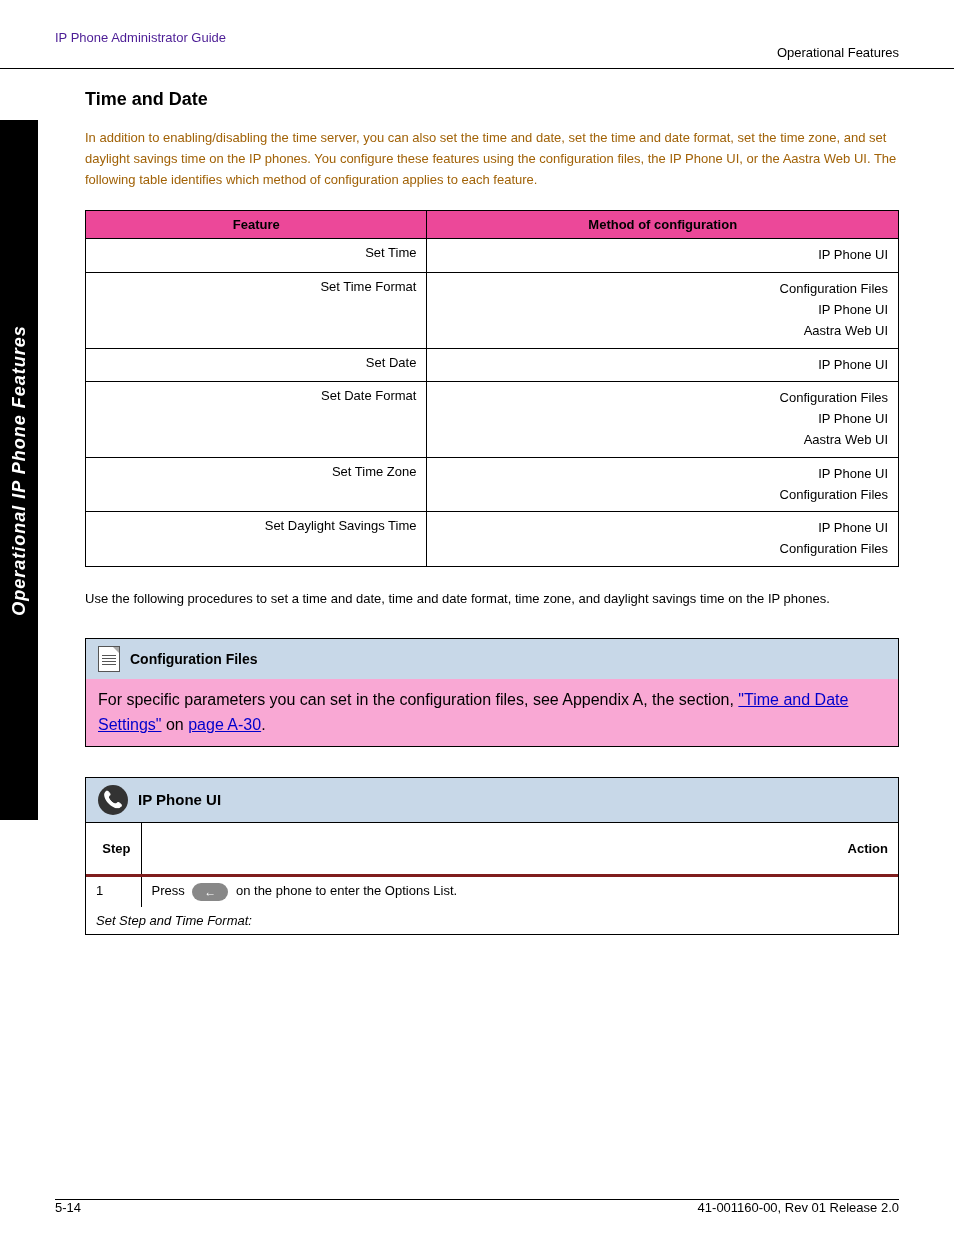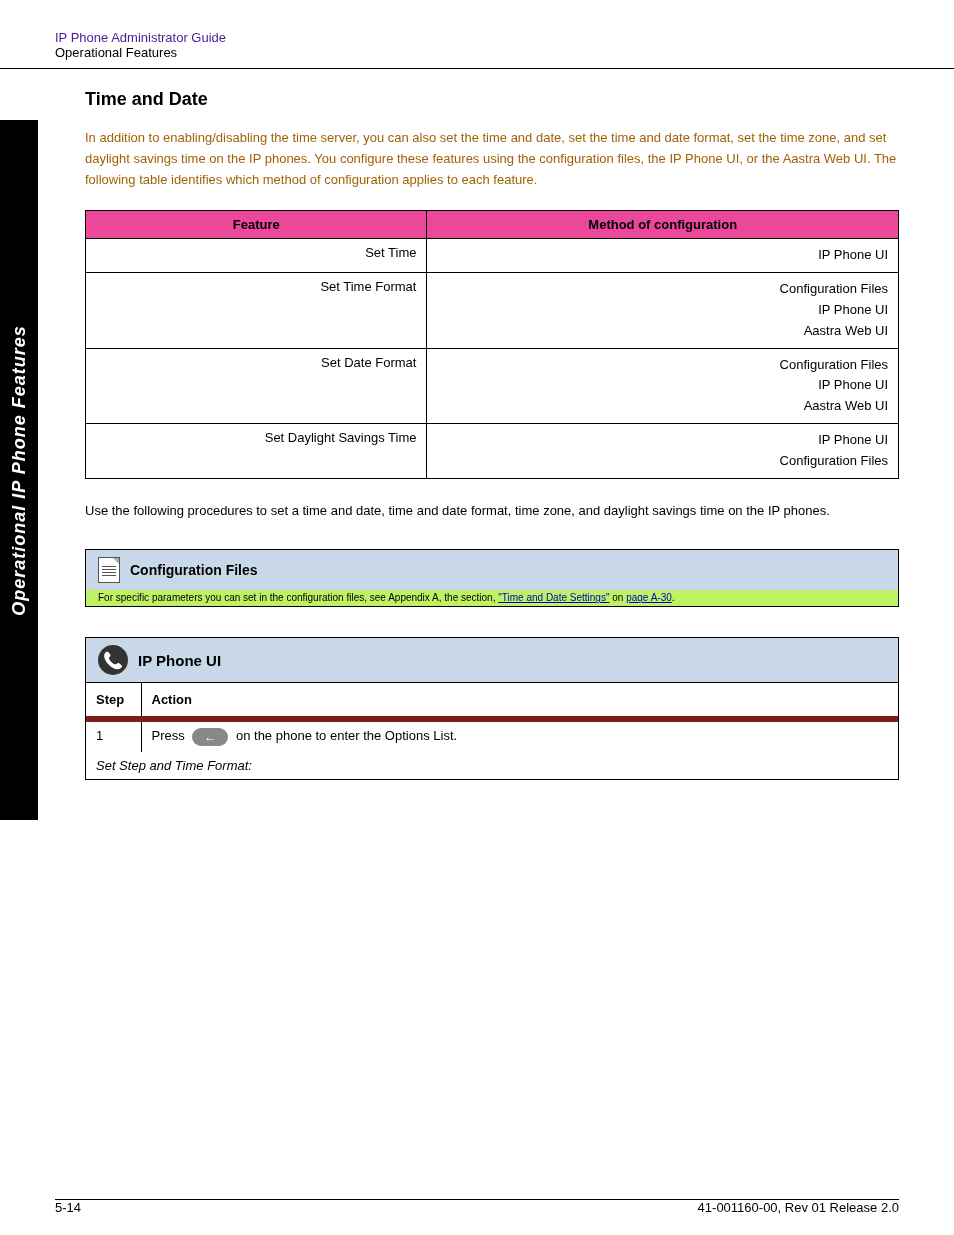--- a/index.html
+++ b/index.html
@@ -50,20 +50,21 @@
       border-bottom: 1px solid #000;
       margin-bottom: 20px;
     }
     .page-header .guide-title {
       font-size: 13px;
       color: #4c1d95;
     }
     .page-header .section-title {
       font-size: 13px;
       color: #000;
+      text-align: right;
     }
 
     
     .main-content {
       padding: 0 55px 0 85px;
     }
 
     .section-heading {
       font-size: 18px;
       font-weight: bold;
@@ -145,24 +146,24 @@
     }
     .config-box-header .doc-icon::after {
       content: '';
       position: absolute;
       top: 8px; left: 3px; right: 3px;
       height: 1px;
       background: #555;
       box-shadow: 0 3px 0 #555, 0 6px 0 #555, 0 9px 0 #555;
     }
     .config-box-body {
-      padding: 0 12px;
-      font-size: 10px;
+      padding: 8px 12px;
+      font-size: 16px;
       line-height: 1.6;
-      background: #bef264;
+      background: #f9a8d4;
     }
     .config-box-body a {
       color: #0000cc;
       text-decoration: underline;
     }
 
     
     .ipphone-box {
       border: 1px solid #000;
       margin-bottom: 30px;
@@ -192,23 +193,23 @@
       filter: invert(1) brightness(2);
     }
 
     .ipphone-table {
       width: 100%;
       border-collapse: collapse;
       font-size: 13px;
     }
     .ipphone-table th {
       border-top: 1px solid #000;
-      border-bottom: 6px solid #7f1d1d;
-      padding: 9px 10px;
-      text-align: left;
+      border-bottom: 3px solid #7f1d1d;
+      padding: 18px 10px;
+      text-align: right;
       font-weight: bold;
       background: #fff;
     }
     .ipphone-table th.step-col {
       width: 55px;
       border-right: 1px solid #000;
     }
     .ipphone-table td {
       padding: 6px 10px;
       vertical-align: middle;
@@ -284,22 +285,30 @@
       <tbody id="feature-table-body">
       <tr>
             <td class="feature-col">Set Time</td>
             <td class="method-col">IP Phone UI</td>
           </tr>
           <tr>
             <td class="feature-col">Set Time Format</td>
             <td class="method-col">Configuration Files<br>IP Phone UI<br>Aastra Web UI</td>
           </tr>
           <tr>
+            <td class="feature-col">Set Date</td>
+            <td class="method-col">IP Phone UI</td>
+          </tr>
+          <tr>
             <td class="feature-col">Set Date Format</td>
             <td class="method-col">Configuration Files<br>IP Phone UI<br>Aastra Web UI</td>
+          </tr>
+          <tr>
+            <td class="feature-col">Set Time Zone</td>
+            <td class="method-col">IP Phone UI<br>Configuration Files</td>
           </tr>
           <tr>
             <td class="feature-col">Set Daylight Savings Time</td>
             <td class="method-col">IP Phone UI<br>Configuration Files</td>
           </tr>
         </tbody>
     </table>
 
     <p class="follow-text">Use the following procedures to set a time and date, time and date format, time zone, and daylight savings time on the IP phones.</p>
 

